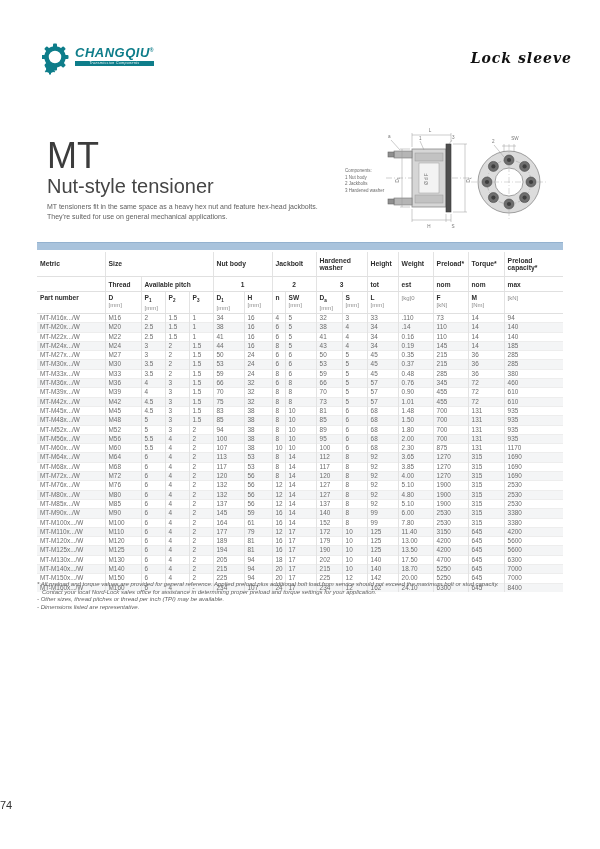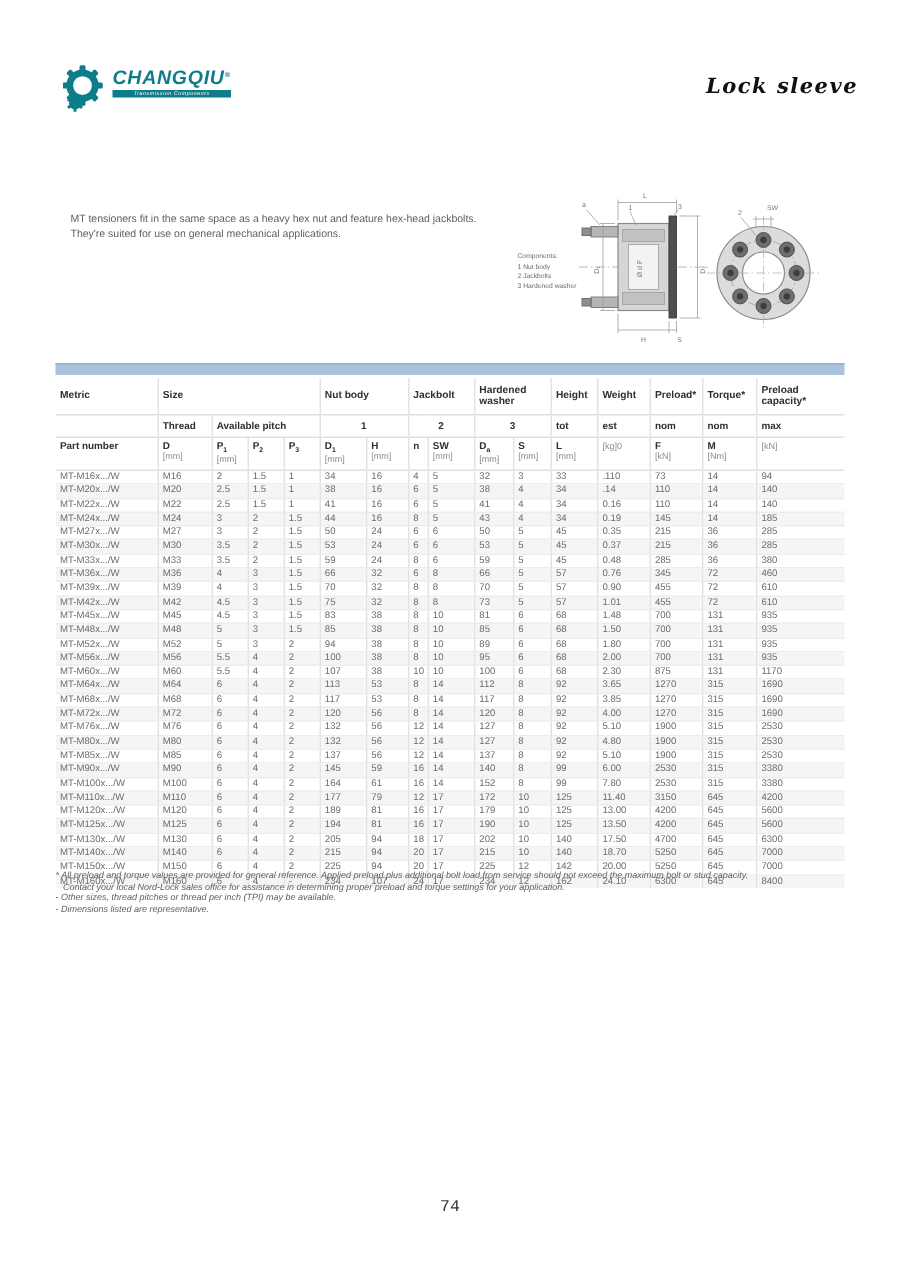--- a/index.html
+++ b/index.html
@@ -52,22 +52,22 @@
   tbody tr{border-top:1px solid #ededed;}
   tbody tr:first-child{border-top:1px solid #d8d8d8;}
   tbody tr:nth-child(even){background:#f4f5f6;}
 
   
   .footnotes{position:absolute;left:37px;top:581px;width:530px;font-style:italic;
              font-size:6px;line-height:7.6px;color:#5f5f5f;}
   .fn-indent{padding-left:5px;}
 
   
-  .pagenum{position:absolute;left:0;right:0;top:799px;text-align:center;
-           font-family:Liberation Mono, monospace;font-size:11px;color:#333;}
+  .pagenum{position:absolute;left:0;right:0;top:799px;
+           font-family:Liberation Sans, sans-serif;font-size:11px;color:#333;}
 </style>
 </head>
 <body>
 
 <div class="logo">
   <svg width="30" height="32" viewBox="0 0 30 32">
     <g transform="translate(13,14)">
       <g fill="#0e7d8a">
         <rect x="-2" y="-13.5" width="4" height="5" rx="1"></rect>
         <rect x="-2" y="-13.5" width="4" height="5" rx="1" transform="rotate(45)"></rect>
@@ -94,20 +94,22 @@
   </svg>
   <div class="logo-text-wrap">
     <div class="logo-name"><span>CHANGQIU</span><span class="logo-reg">®</span></div>
     <div class="logo-band">Transmission Components</div>
   </div>
 </div>
 
 <div class="series">Lock sleeve</div>
 
 <div class="titleblock">
+  <div class="t-product">MT</div>
+  <div class="t-line">Nut-style tensioner</div>
   <div class="t-desc">
     <div>MT tensioners fit in the same space as a heavy hex nut and feature hex-head jackbolts.</div>
     <div>They're suited for use on general mechanical applications.</div>
   </div>
 </div>
 
 <div class="components">
   <div>Components:</div>
   <div>1  Nut body</div>
   <div>2  Jackbolts</div>

